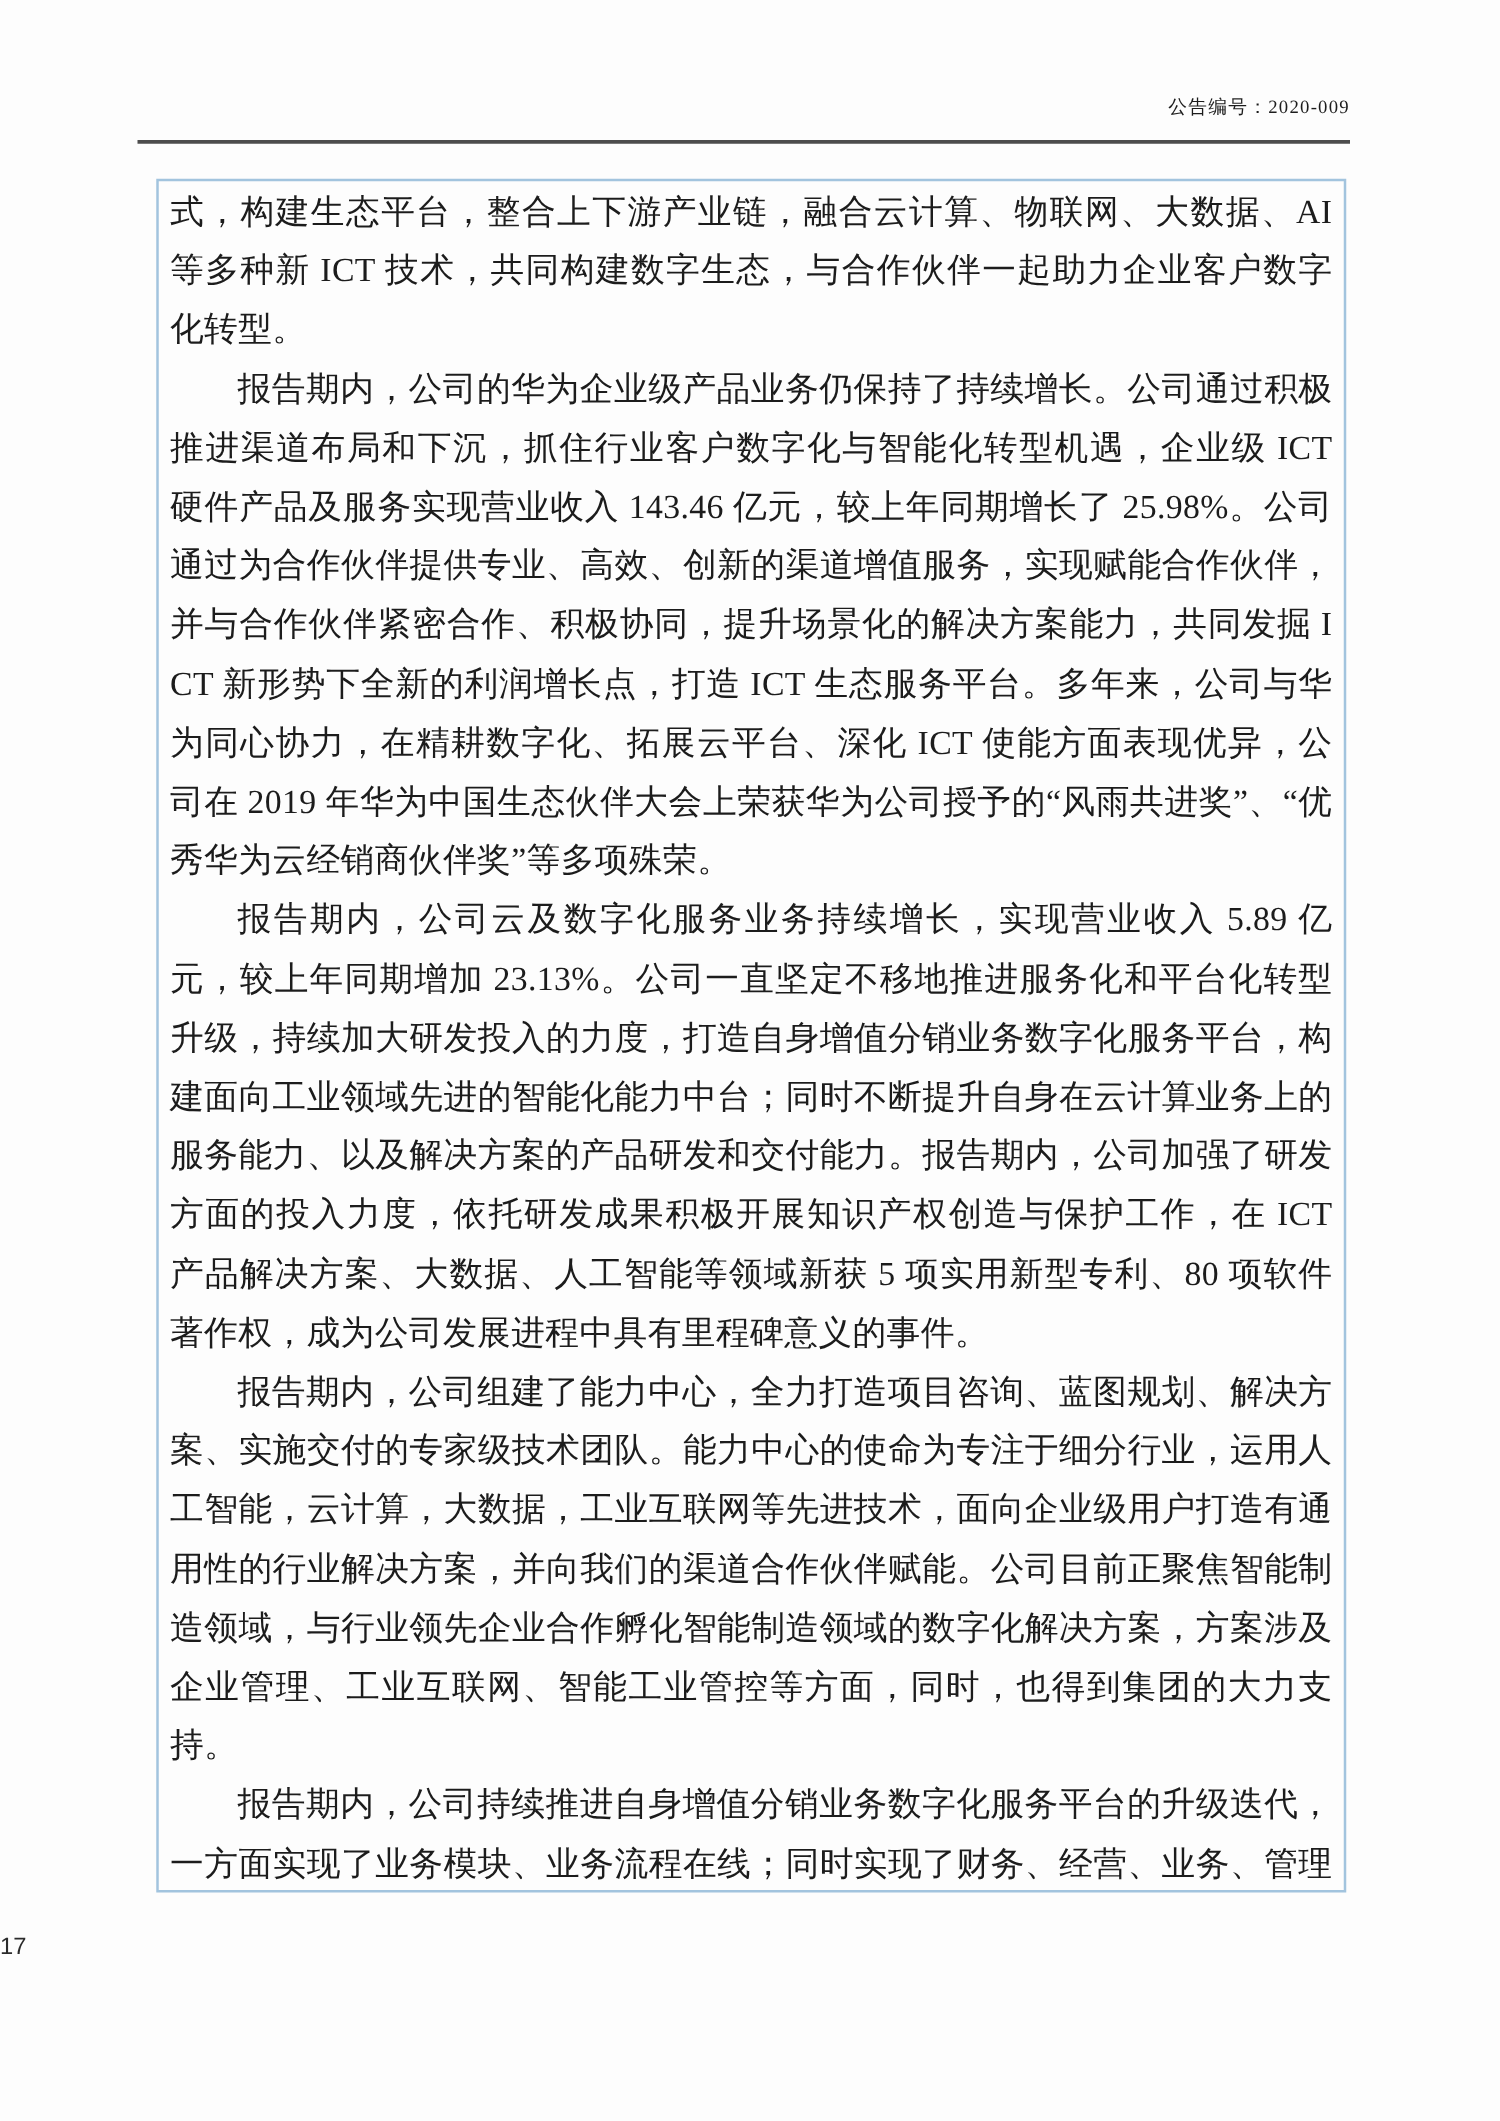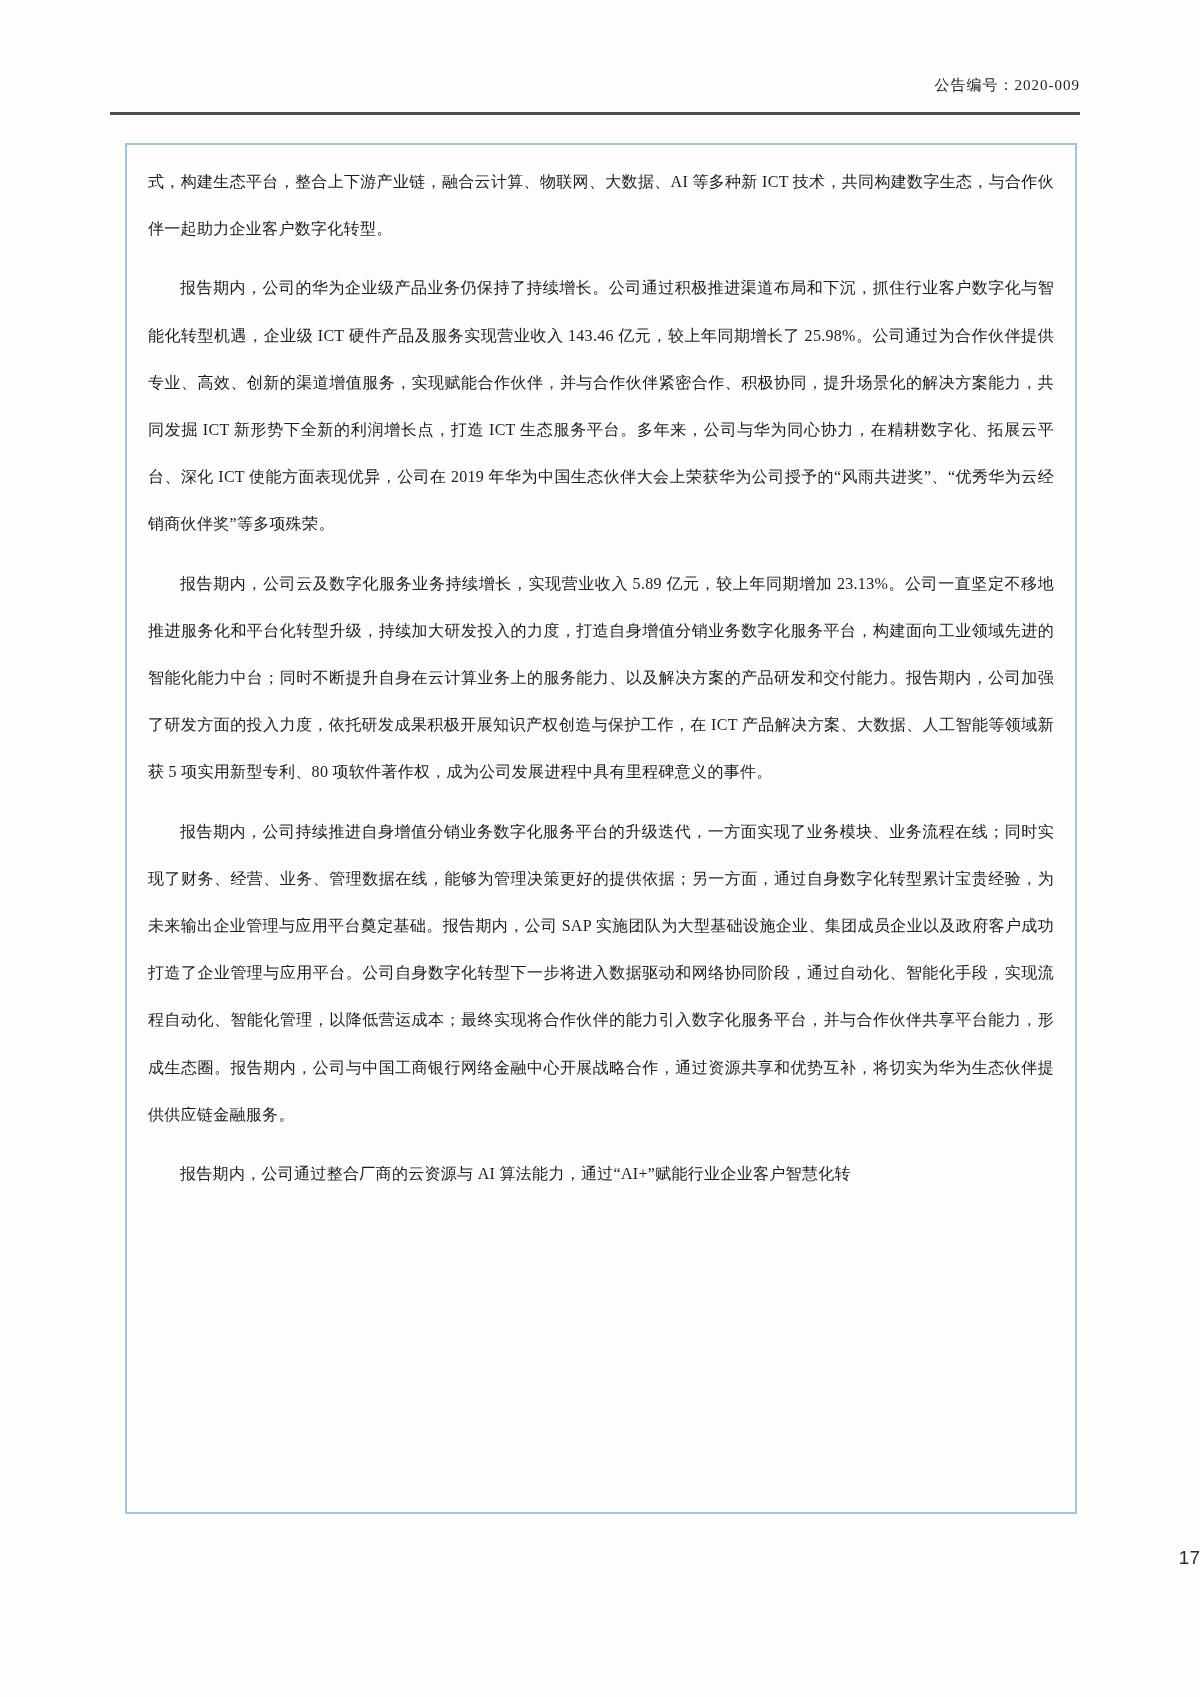--- a/index.html
+++ b/index.html
@@ -43,57 +43,58 @@
     top: 143px;
     width: 952px;
     height: 1371px;
     border: 2px solid var(--frame_border, #a2c4de);
     box-sizing: border-box;
     padding: 1px 9px 0 9px;
     overflow: hidden;
     background: transparent;
   }
   .para {
-    margin: 12px;
-    font-size: 16px;
+    margin: 0;
+    font-size: 27px;
     line-height: 47.2px;
     text-align: justify;
     text-justify: inter-ideograph;
     letter-spacing: 0.3px;
     word-break: break-all;
   }
   .para.indent {
     text-indent: 2em;
   }
   .footer {
     position: absolute;
     top: 1547px;
     left: 0;
     width: 1200px;
-    text-align: right;
+    text-align: left;
     font-size: 19px;
     color: #2b2b2b;
     font-family: "Liberation Sans", "DejaVu Sans", sans-serif;
   }
 </style>
 </head>
 <body>
 
 <div class="page">
 
   <div class="header">
     <span>公告编号：2020-009</span>
   </div>
 
   <div class="rule"></div>
 
   <div class="frame">
     <p class="para">式，构建生态平台，整合上下游产业链，融合云计算、物联网、大数据、AI 等多种新 ICT 技术，共同构建数字生态，与合作伙伴一起助力企业客户数字化转型。</p>
     <p class="para indent">报告期内，公司的华为企业级产品业务仍保持了持续增长。公司通过积极推进渠道布局和下沉，抓住行业客户数字化与智能化转型机遇，企业级 ICT 硬件产品及服务实现营业收入 143.46 亿元，较上年同期增长了 25.98%。公司通过为合作伙伴提供专业、高效、创新的渠道增值服务，实现赋能合作伙伴，并与合作伙伴紧密合作、积极协同，提升场景化的解决方案能力，共同发掘 ICT 新形势下全新的利润增长点，打造 ICT 生态服务平台。多年来，公司与华为同心协力，在精耕数字化、拓展云平台、深化 ICT 使能方面表现优异，公司在 2019 年华为中国生态伙伴大会上荣获华为公司授予的“风雨共进奖”、“优秀华为云经销商伙伴奖”等多项殊荣。</p>
     <p class="para indent">报告期内，公司云及数字化服务业务持续增长，实现营业收入 5.89 亿元，较上年同期增加 23.13%。公司一直坚定不移地推进服务化和平台化转型升级，持续加大研发投入的力度，打造自身增值分销业务数字化服务平台，构建面向工业领域先进的智能化能力中台；同时不断提升自身在云计算业务上的服务能力、以及解决方案的产品研发和交付能力。报告期内，公司加强了研发方面的投入力度，依托研发成果积极开展知识产权创造与保护工作，在 ICT 产品解决方案、大数据、人工智能等领域新获 5 项实用新型专利、80 项软件著作权，成为公司发展进程中具有里程碑意义的事件。</p>
+    <p class="para indent">报告期内，公司组建了能力中心，全力打造项目咨询、蓝图规划、解决方案、实施交付的专家级技术团队。能力中心的使命为专注于细分行业，运用人工智能，云计算，大数据，工业互联网等先进技术，面向企业级用户打造有通用性的行业解决方案，并向我们的渠道合作伙伴赋能。公司目前正聚焦智能制造领域，与行业领先企业合作孵化智能制造领域的数字化解决方案，方案涉及企业管理、工业互联网、智能工业管控等方面，同时，也得到集团的大力支持。</p>
     <p class="para indent">报告期内，公司持续推进自身增值分销业务数字化服务平台的升级迭代，一方面实现了业务模块、业务流程在线；同时实现了财务、经营、业务、管理数据在线，能够为管理决策更好的提供依据；另一方面，通过自身数字化转型累计宝贵经验，为未来输出企业管理与应用平台奠定基础。报告期内，公司 SAP 实施团队为大型基础设施企业、集团成员企业以及政府客户成功打造了企业管理与应用平台。公司自身数字化转型下一步将进入数据驱动和网络协同阶段，通过自动化、智能化手段，实现流程自动化、智能化管理，以降低营运成本；最终实现将合作伙伴的能力引入数字化服务平台，并与合作伙伴共享平台能力，形成生态圈。报告期内，公司与中国工商银行网络金融中心开展战略合作，通过资源共享和优势互补，将切实为华为生态伙伴提供供应链金融服务。</p>
     <p class="para indent">报告期内，公司通过整合厂商的云资源与 AI 算法能力，通过“AI+”赋能行业企业客户智慧化转</p>
   </div>
 
   <div class="footer">
     <span>17</span>
   </div>
 
 </div>
 

